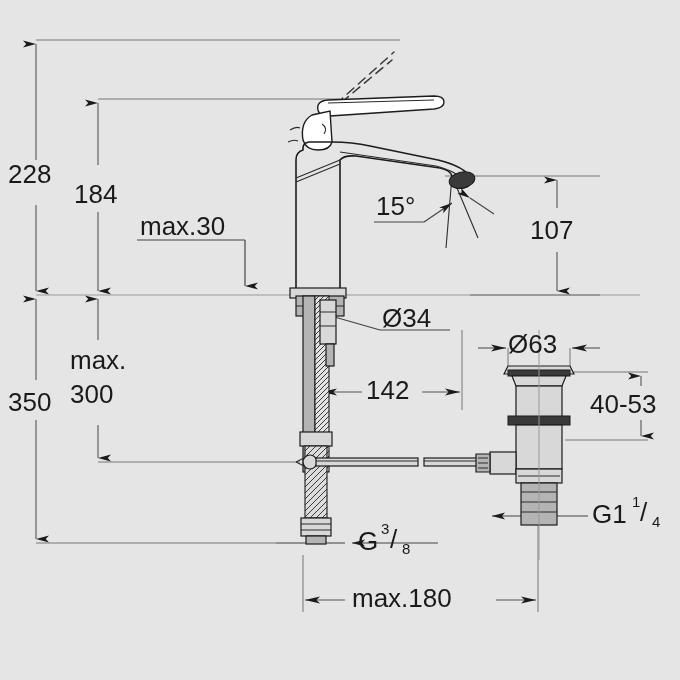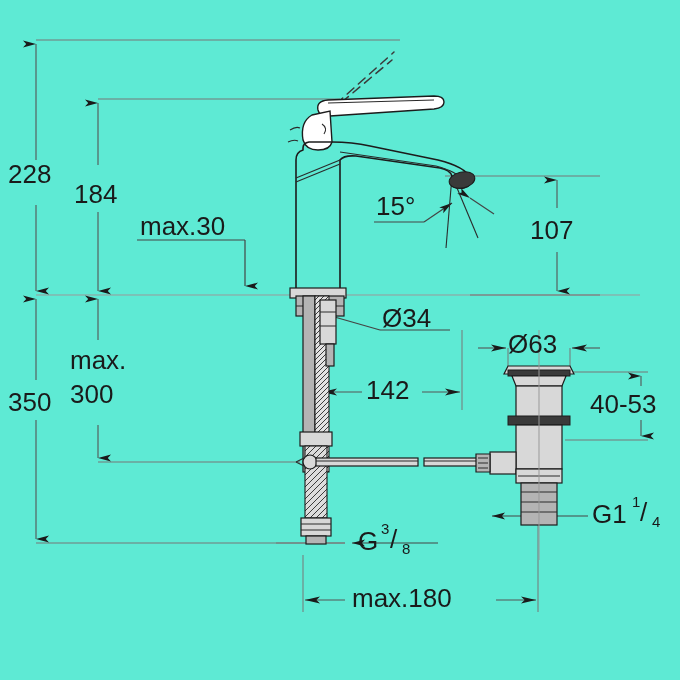--- a/index.html
+++ b/index.html
@@ -8,21 +8,21 @@
     padding: 0;
     background: #ffffff;
   }
   body {
     font-family: "Liberation Sans", sans-serif;
   }
   #drawing-root {
     position: relative;
     width: 680px;
     height: 680px;
-    background: #5eead4;
+    background: #e5e5e5;
     overflow: hidden;
   }
   #drawing-svg {
     position: absolute;
     left: 0;
     top: 0;
     width: 680px;
     height: 680px;
     display: block;
   }

